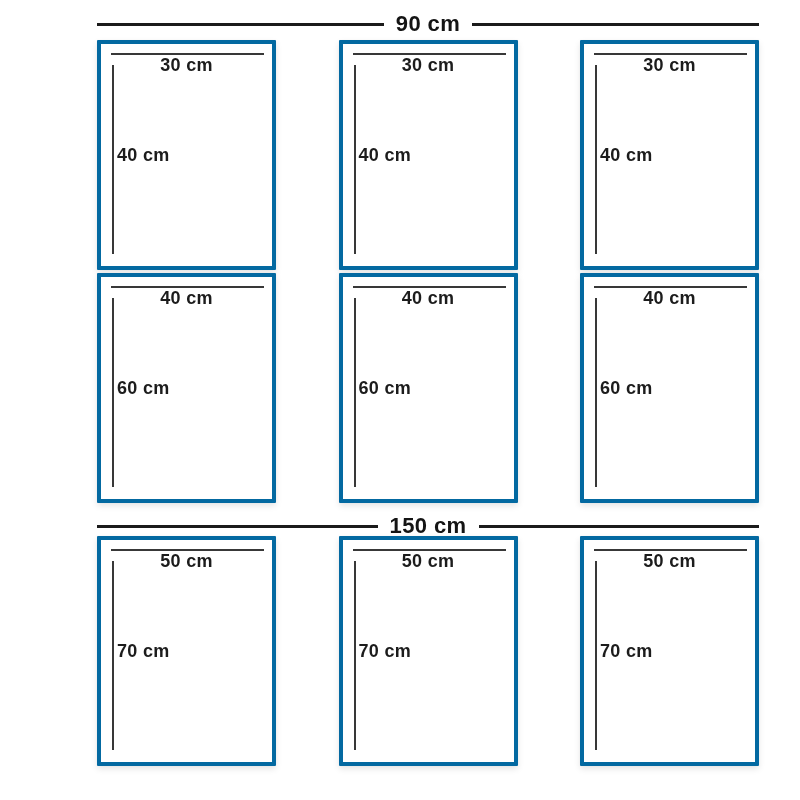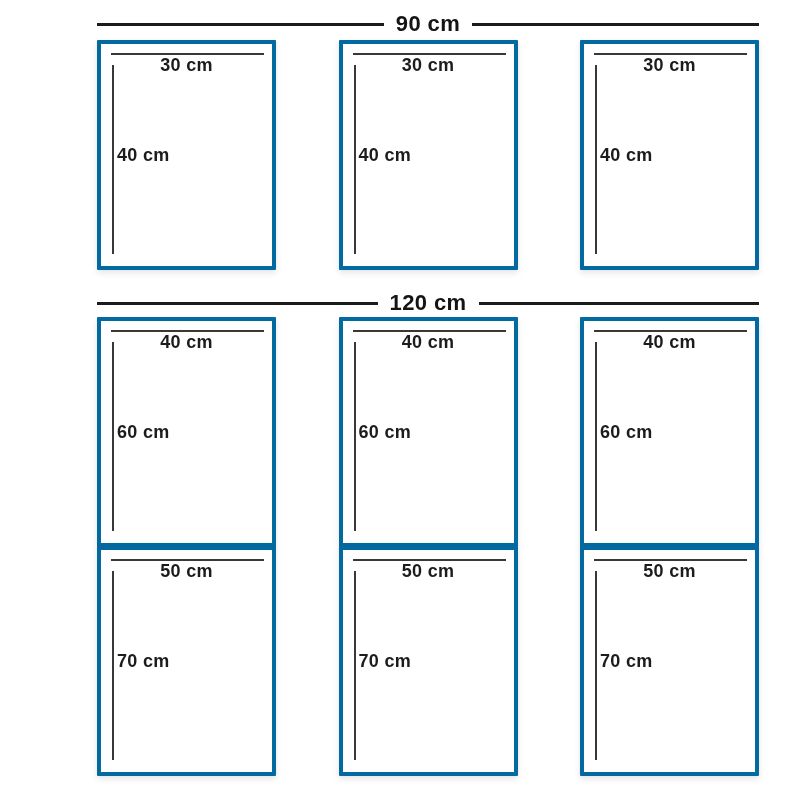--- a/index.html
+++ b/index.html
@@ -119,25 +119,20 @@
         <span class="h-label">40 cm</span>
       </div>
       <div class="frame">
         <span class="w-line"></span>
         <span class="w-label">30 cm</span>
         <span class="h-line"></span>
         <span class="h-label">40 cm</span>
       </div>
     </div>
 
-    <div class="group-header header-120">
-      <span class="hline"></span>
-      <span class="hlabel">120 cm</span>
-      <span class="hline"></span>
-    </div>
     <div class="frames-row row-2">
       <div class="frame">
         <span class="w-line"></span>
         <span class="w-label">40 cm</span>
         <span class="h-line"></span>
         <span class="h-label">60 cm</span>
       </div>
       <div class="frame">
         <span class="w-line"></span>
         <span class="w-label">40 cm</span>
@@ -145,20 +140,25 @@
         <span class="h-label">60 cm</span>
       </div>
       <div class="frame">
         <span class="w-line"></span>
         <span class="w-label">40 cm</span>
         <span class="h-line"></span>
         <span class="h-label">60 cm</span>
       </div>
     </div>
 
+    <div class="group-header header-150">
+      <span class="hline"></span>
+      <span class="hlabel">150 cm</span>
+      <span class="hline"></span>
+    </div>
     <div class="frames-row row-3">
       <div class="frame">
         <span class="w-line"></span>
         <span class="w-label">50 cm</span>
         <span class="h-line"></span>
         <span class="h-label">70 cm</span>
       </div>
       <div class="frame">
         <span class="w-line"></span>
         <span class="w-label">50 cm</span>

